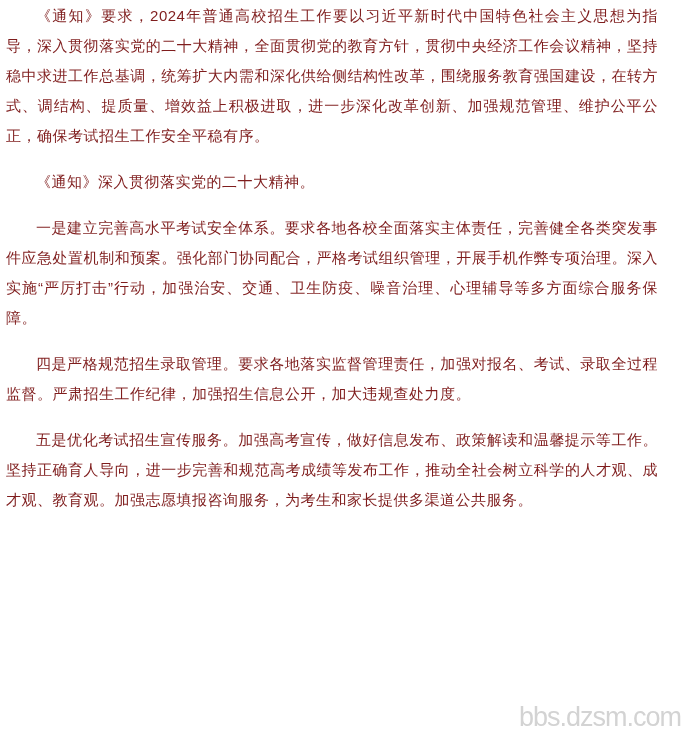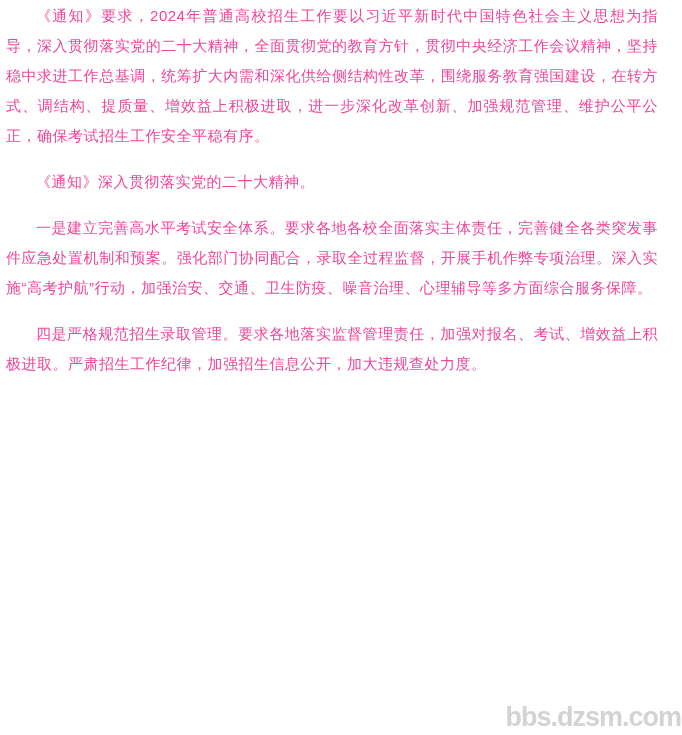--- a/index.html
+++ b/index.html
@@ -19,41 +19,42 @@
     top: 0;
     left: 0;
     width: 682px;
     padding: 1px 8px 0 6px;
     box-sizing: border-box;
   }
   .article p {
     margin: 0 16px 16px 0;
     font-size: 15px;
     line-height: 30px;
-    color: #ec4899;
+    color: #7f1d1d;
     text-indent: 2em;
     text-align: justify;
     letter-spacing: 0.5px;
   }
   .watermark {
     position: absolute;
     right: 1px;
     bottom: 2px;
     font-family: "Liberation Sans", "DejaVu Sans", sans-serif;
-    font-weight: bold;
+    font-weight: normal;
     font-size: 27px;
     letter-spacing: -1px;
     color: #d3d3d3;
     white-space: nowrap;
   }
 </style>
 </head>
 <body>
 
 <div class="article">
   <p>《通知》要求，2024年普通高校招生工作要以习近平新时代中国特色社会主义思想为指导，深入贯彻落实党的二十大精神，全面贯彻党的教育方针，贯彻中央经济工作会议精神，坚持稳中求进工作总基调，统筹扩大内需和深化供给侧结构性改革，围绕服务教育强国建设，在转方式、调结构、提质量、增效益上积极进取，进一步深化改革创新、加强规范管理、维护公平公正，确保考试招生工作安全平稳有序。</p>
   <p>《通知》深入贯彻落实党的二十大精神。</p>
-  <p>一是建立完善高水平考试安全体系。要求各地各校全面落实主体责任，完善健全各类突发事件应急处置机制和预案。强化部门协同配合，录取全过程监督，开展手机作弊专项治理。深入实施“高考护航”行动，加强治安、交通、卫生防疫、噪音治理、心理辅导等多方面综合服务保障。</p>
-  <p>四是严格规范招生录取管理。要求各地落实监督管理责任，加强对报名、考试、增效益上积极进取。严肃招生工作纪律，加强招生信息公开，加大违规查处力度。</p>
+  <p>一是建立完善高水平考试安全体系。要求各地各校全面落实主体责任，完善健全各类突发事件应急处置机制和预案。强化部门协同配合，严格考试组织管理，开展手机作弊专项治理。深入实施“严厉打击”行动，加强治安、交通、卫生防疫、噪音治理、心理辅导等多方面综合服务保障。</p>
+  <p>四是严格规范招生录取管理。要求各地落实监督管理责任，加强对报名、考试、录取全过程监督。严肃招生工作纪律，加强招生信息公开，加大违规查处力度。</p>
+  <p>五是优化考试招生宣传服务。加强高考宣传，做好信息发布、政策解读和温馨提示等工作。坚持正确育人导向，进一步完善和规范高考成绩等发布工作，推动全社会树立科学的人才观、成才观、教育观。加强志愿填报咨询服务，为考生和家长提供多渠道公共服务。</p>
 
 </div>
 
 <div class="watermark">bbs.dzsm.com</div>
 
 </body></html>

